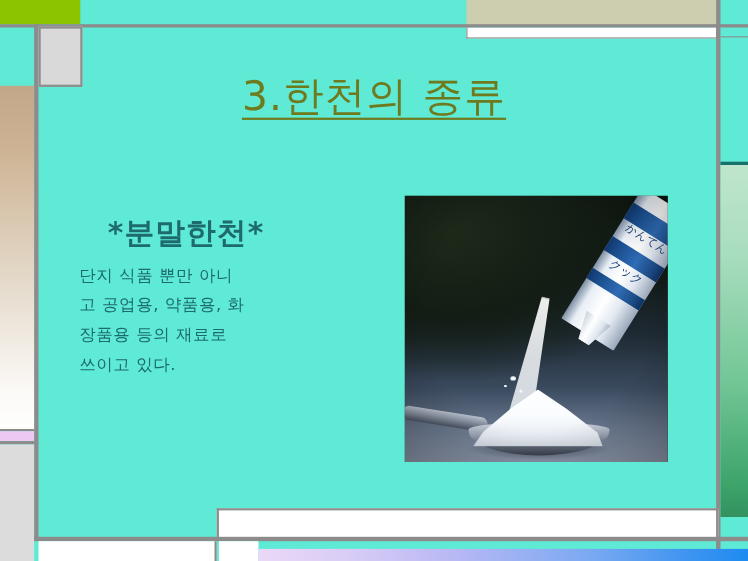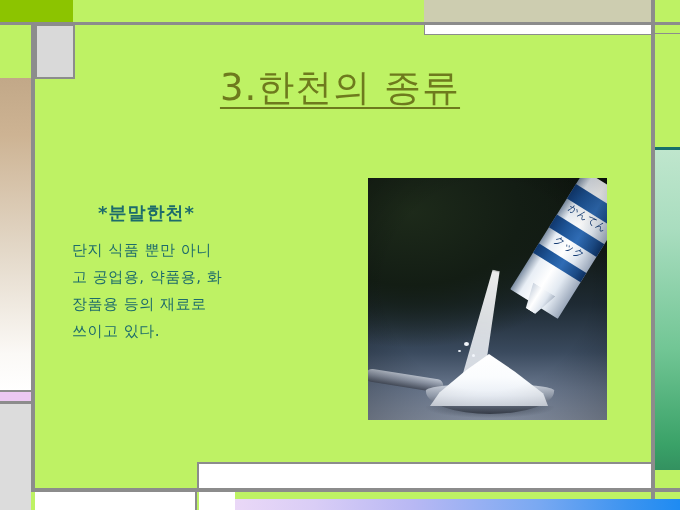--- a/index.html
+++ b/index.html
@@ -13,21 +13,21 @@
     overflow: hidden;
     font-family: "DejaVu Sans", "Liberation Sans", sans-serif;
     position: relative;
   }
 
   #slide {
     position: absolute;
     left: 0; top: 0;
     width: 680px;
     height: 510px;
-    background: #bef264;
+    background: #5eead4;
     overflow: hidden;
   }
 
   
   .deco { position: absolute; }
 
   
   .green-block {
     left: 0; top: 0;
     width: 73px; height: 22px;
@@ -179,21 +179,21 @@
   }
 
   .body-col {
     position: absolute;
     left: 72px; top: 196px;
     width: 268px;
   }
 
   .sub-head {
     color: #1d6b6b;
-    font-size: 18px;
+    font-size: 27px;
     line-height: 34px;
     font-weight: bold;
     letter-spacing: 1px;
     text-align: left;
     padding-left: 26px;
     margin: 0 0 7px 0;
   }
 
   .body-text {
     color: #1d6b6b;

